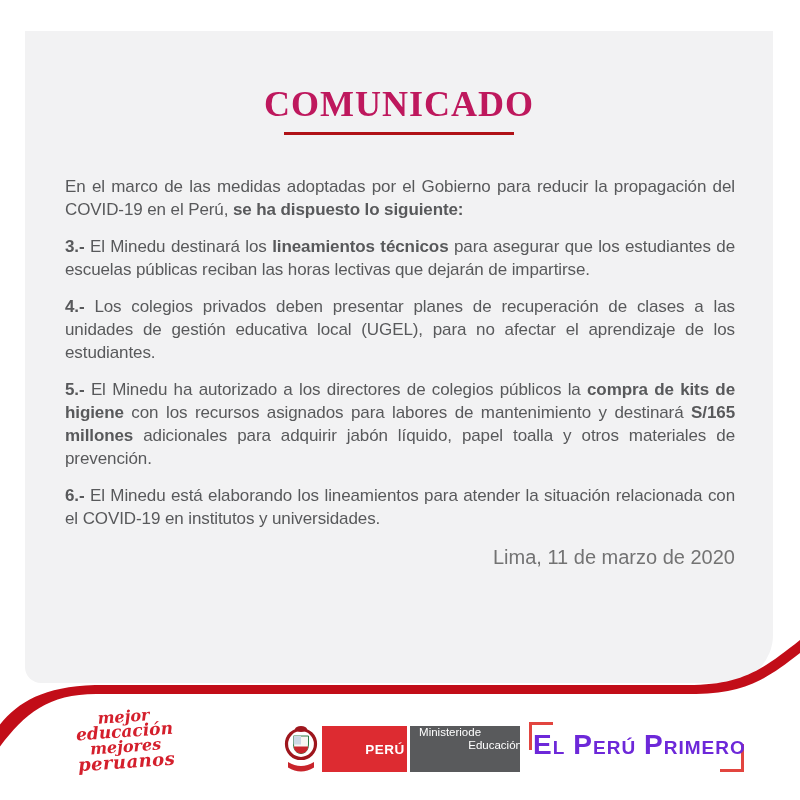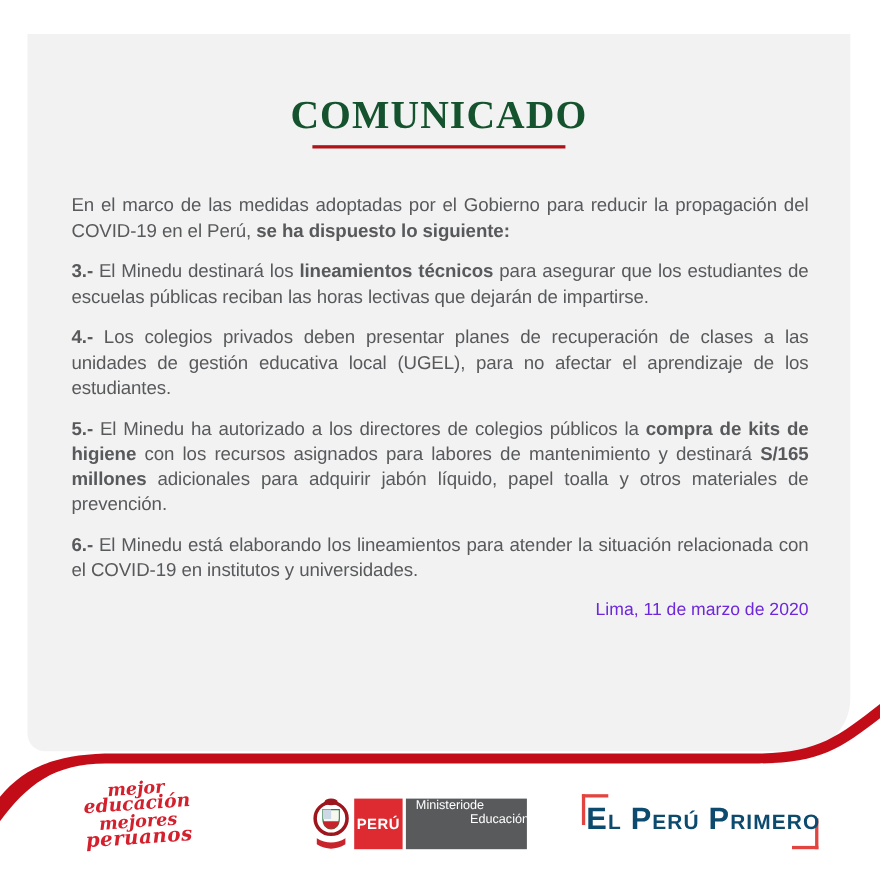--- a/index.html
+++ b/index.html
@@ -10,72 +10,72 @@
   }
   .card {
     position:absolute; left:25px; top:31px; width:748px; height:652px;
     background:#f2f2f3;
     border-bottom-right-radius:48px;
     border-bottom-left-radius:16px;
   }
   .doc-title {
     margin:52px 0 0 0; text-align:center;
     font-family:"Liberation Serif", serif; font-weight:bold;
-    font-size:36px; letter-spacing:1px; color:#14532d;
+    font-size:36px; letter-spacing:1px; color:#be185d;
   }
   .title-underline {
     width:230px; height:3px; background:#b01217; margin:7px auto 0 auto;
   }
   .doc-body {
     margin:40px 38px 0 40px;
     color:#58595b; font-size:17px; line-height:23px;
     text-align:justify; letter-spacing:-0.1px;
   }
   .doc-par { margin:0 0 14px 0; }
   .seg.bold { font-weight:bold; }
   .date-line {
     margin:16px 38px 0 40px; text-align:right;
-    color:#6d28d9; font-size:16px;
+    color:#737373; font-size:20px;
   }
   
   .swoosh { position:absolute; left:0; top:630px; width:800px; height:170px; }
   
   .slogan {
     position:absolute; left:55px; top:709px; width:140px;
     text-align:center; color:#d41f2c;
     font-family:"DejaVu Serif", serif; font-style:italic; font-weight:bold;
     font-size:16px; line-height:15px;
     transform:rotate(-4deg);
   }
   .slogan div:nth-child(2) { font-size:17px; }
   .slogan div:nth-child(4) { font-size:18px; letter-spacing:0.5px; }
   
   .gov-logo { position:absolute; left:284px; top:722px; display:flex; align-items:center; }
   .crest { width:34px; height:54px; }
   .peru-block {
     width:44px; height:46px; background:#dd2b31; margin-left:4px;
     color:#ffffff; font-weight:bold; font-size:13.5px; letter-spacing:0.5px;
-    display:flex; align-items:center; justify-content:center;
+    display:flex; align-items:center; justify-content:center;padding-left:41px;
   }
   .ministry-block {
     width:110px; height:46px; background:#595a5c; margin-left:3px;
     color:#ffffff; font-size:11.5px; line-height:13px;
     display:flex; flex-direction:row; justify-content:center;
     padding-left:11px; box-sizing:border-box;
   }
   
   .motto { position:absolute; left:529px; top:722px; width:215px; height:50px; }
   .bracket { position:absolute; background:#e2453f; }
   .bracket.tl-h { left:0; top:0; width:24px; height:3px; }
   .bracket.tl-v { left:0; top:0; width:3px; height:28px; }
   .bracket.br-h { right:0; bottom:0; width:24px; height:3px; }
   .bracket.br-v { right:0; bottom:0; width:3px; height:28px; }
   .motto-text {
     position:absolute; left:0; right:0; top:7px;
-    text-align:center; color:#0c4a6e; font-weight:bold;
+    text-align:center; color:#6d28d9; font-weight:bold;
     white-space:nowrap; letter-spacing:1px;
   }
   .motto-word { margin:0 4px; }
   .motto-initial { font-size:28px; }
   .motto-rest { font-size:19px; }
 </style>
 </head>
 <body>
 
 <div class="card">

